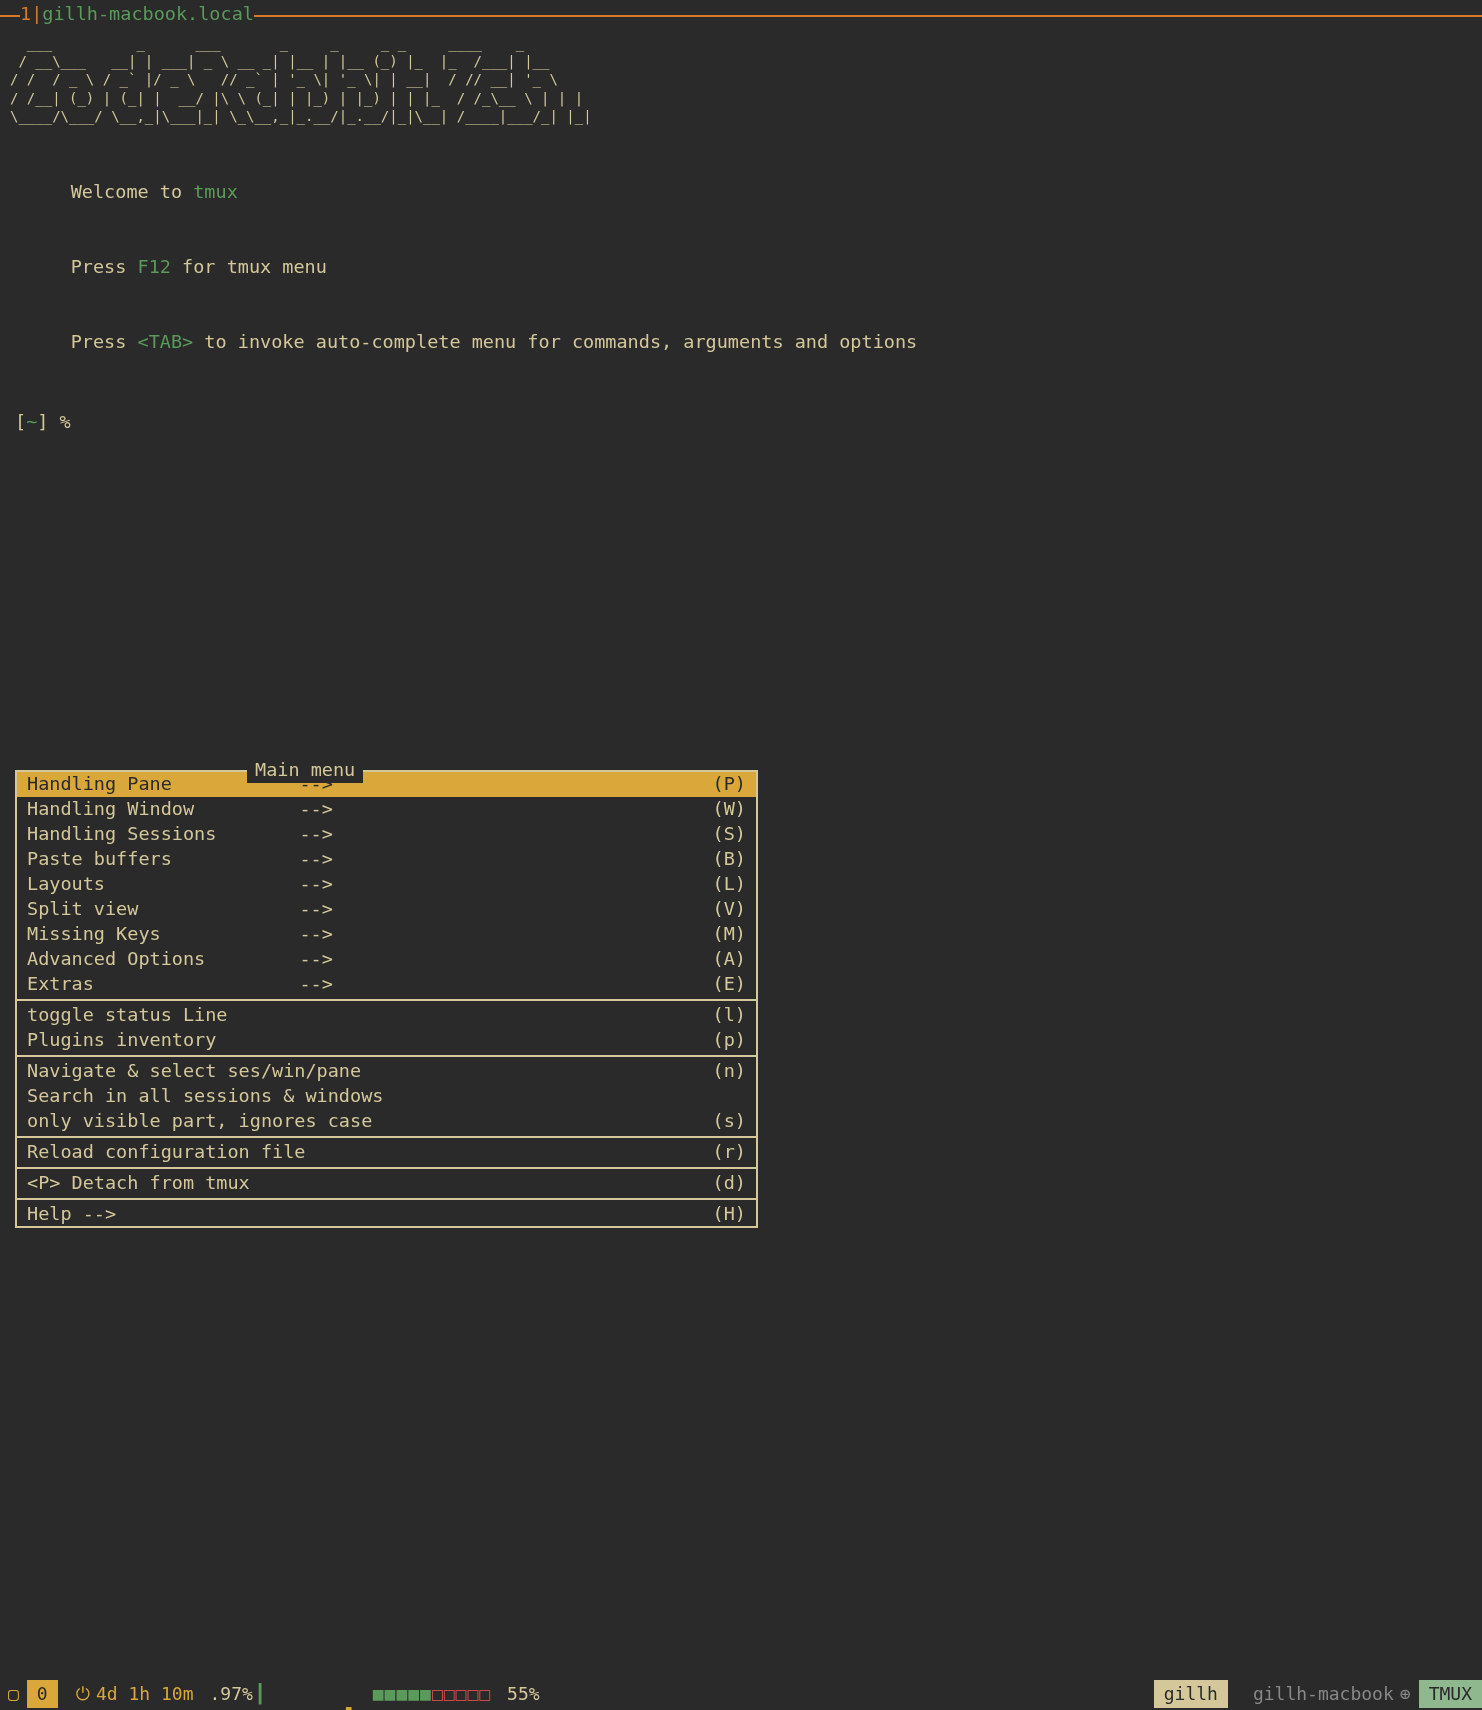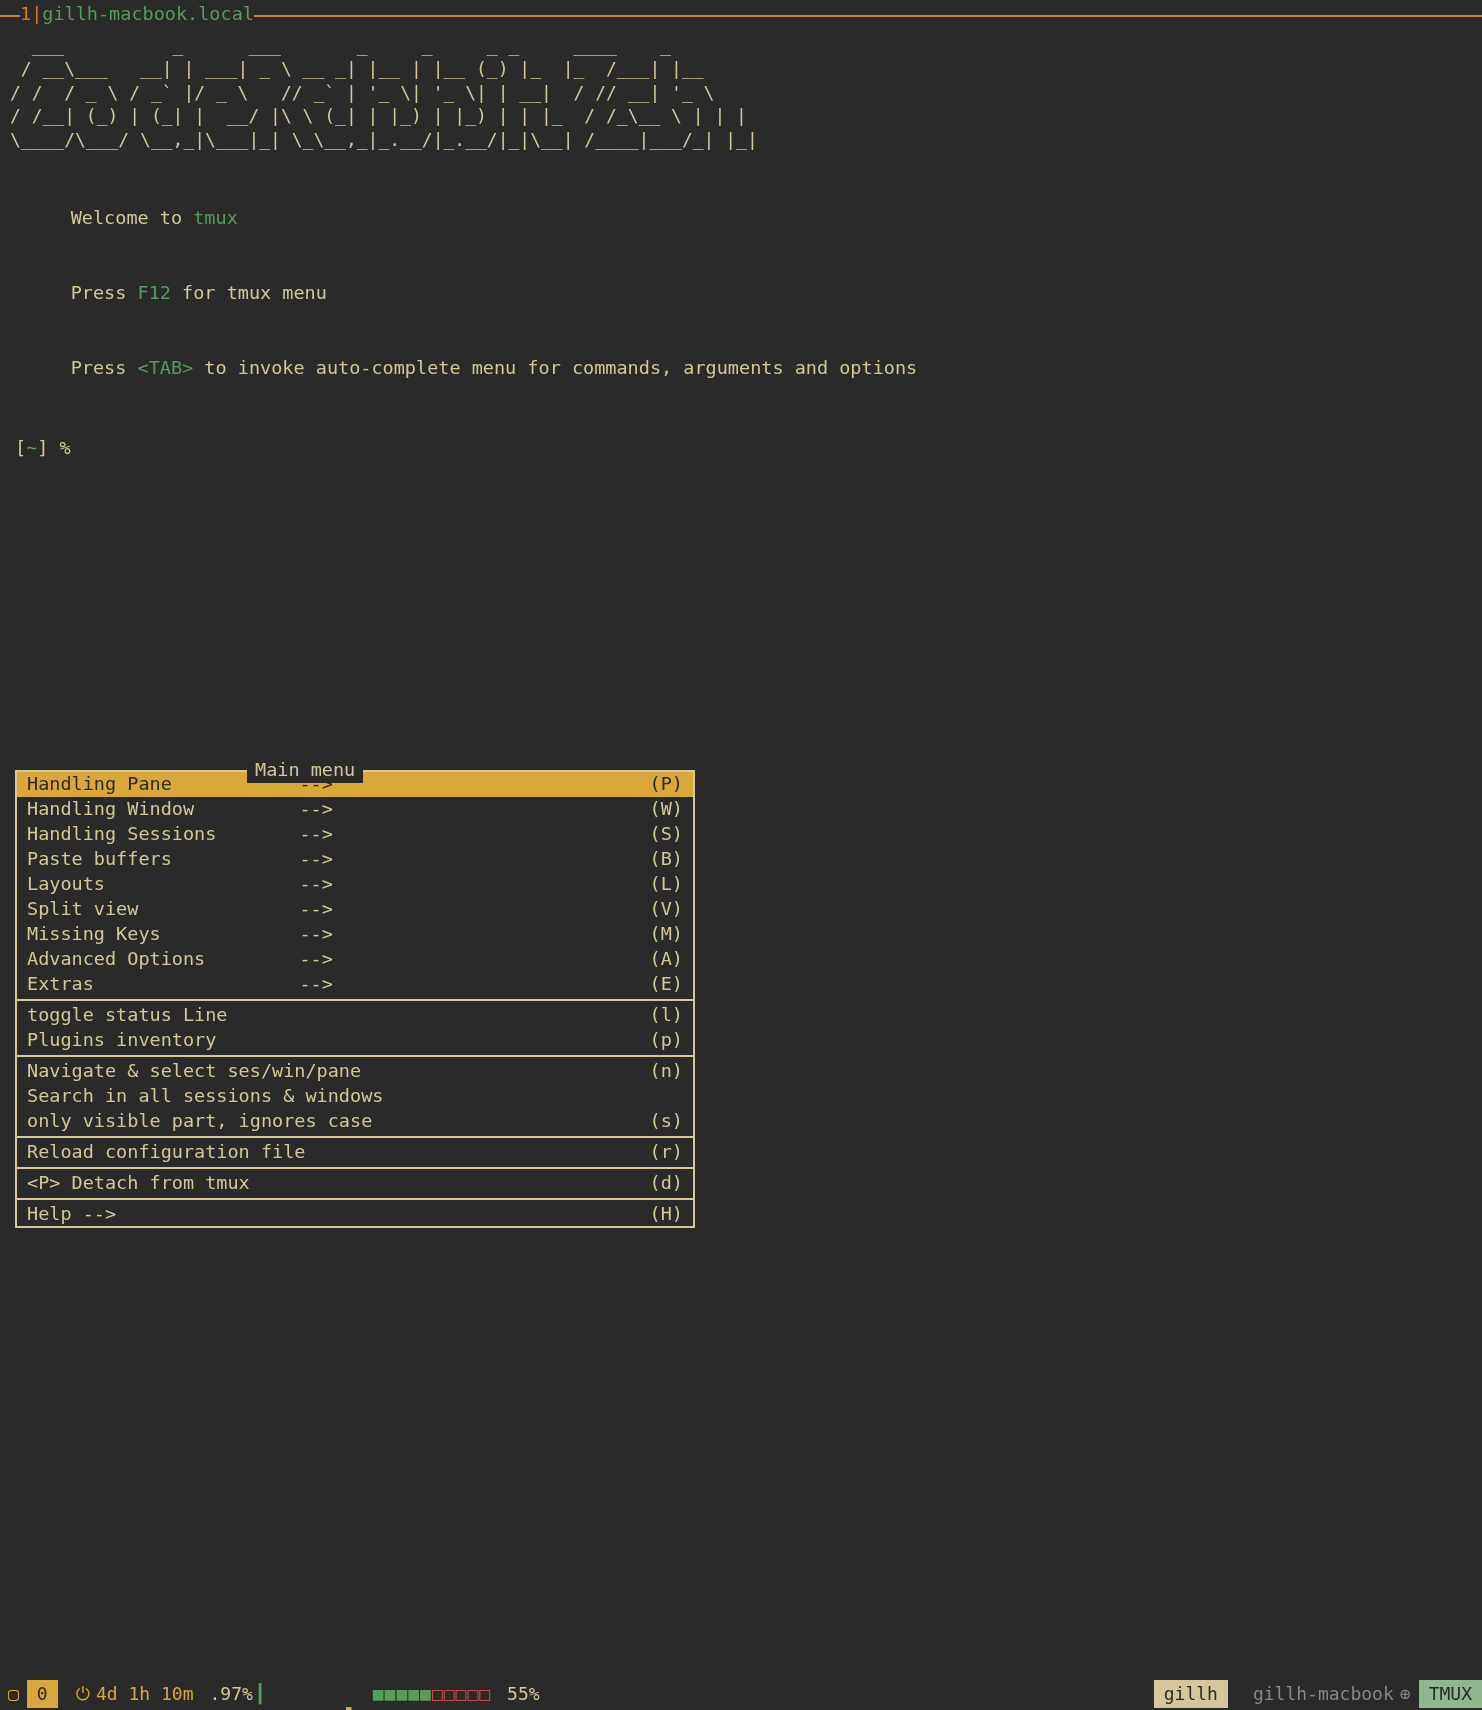--- a/index.html
+++ b/index.html
@@ -27,38 +27,38 @@
     }
     .top-bar-line-short {
       width: 20px;
       border-top: 2px solid #d97a2a;
       margin-top: 4px;
     }
     .ascii-art {
       white-space: pre;
       color: #d4c89a;
       margin: 5px 0 30px 10px;
-      font-size: 18px;
+      font-size: 14px;
       line-height: 1.3;
     }
     .welcome-section {
       margin-left: 15px;
       margin-bottom: 30px;
     }
     .welcome-line { white-space: pre-wrap; }
     .green { color: #5a9a5a; }
     .prompt-line {
       margin-left: 15px;
       margin-top: 30px;
     }
     .menu-box {
       position: absolute;
       left: 15px;
       top: 770px;
-      width: 680px;
+      width: 743px;
       border: 2px solid #d4c89a;
     }
     .menu-title {
       position: absolute;
       top: -14px;
       left: 230px;
       background: #2a2a2a;
       padding: 0 8px;
       color: #d4c89a;
     }

